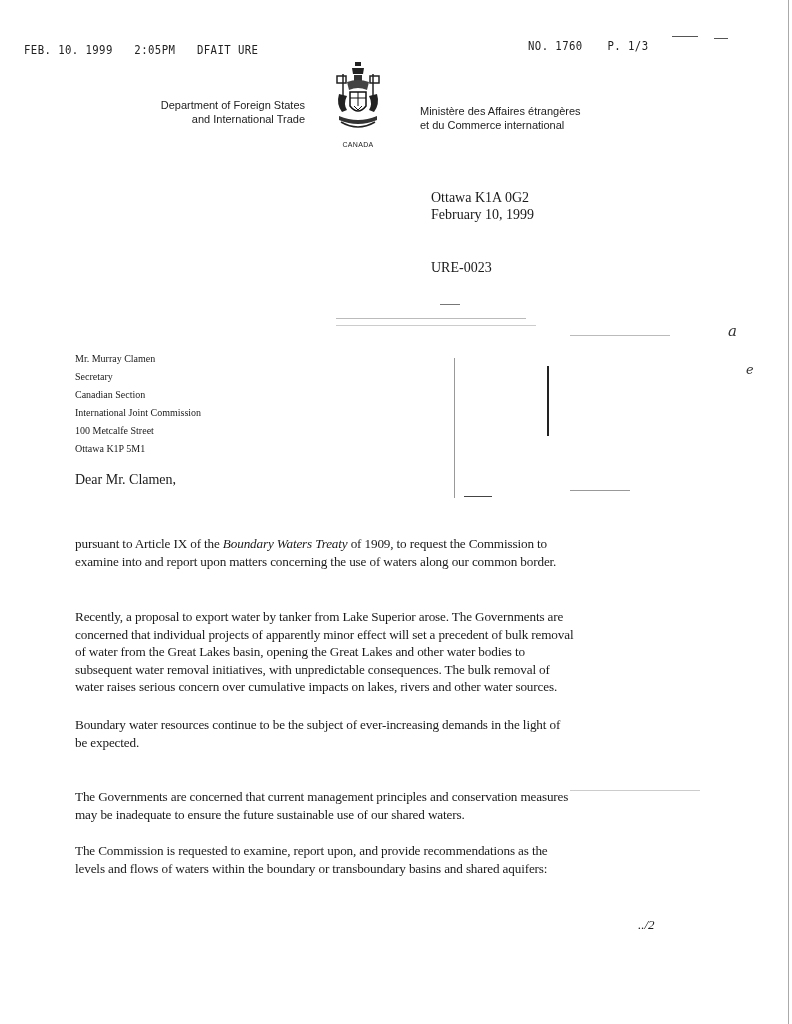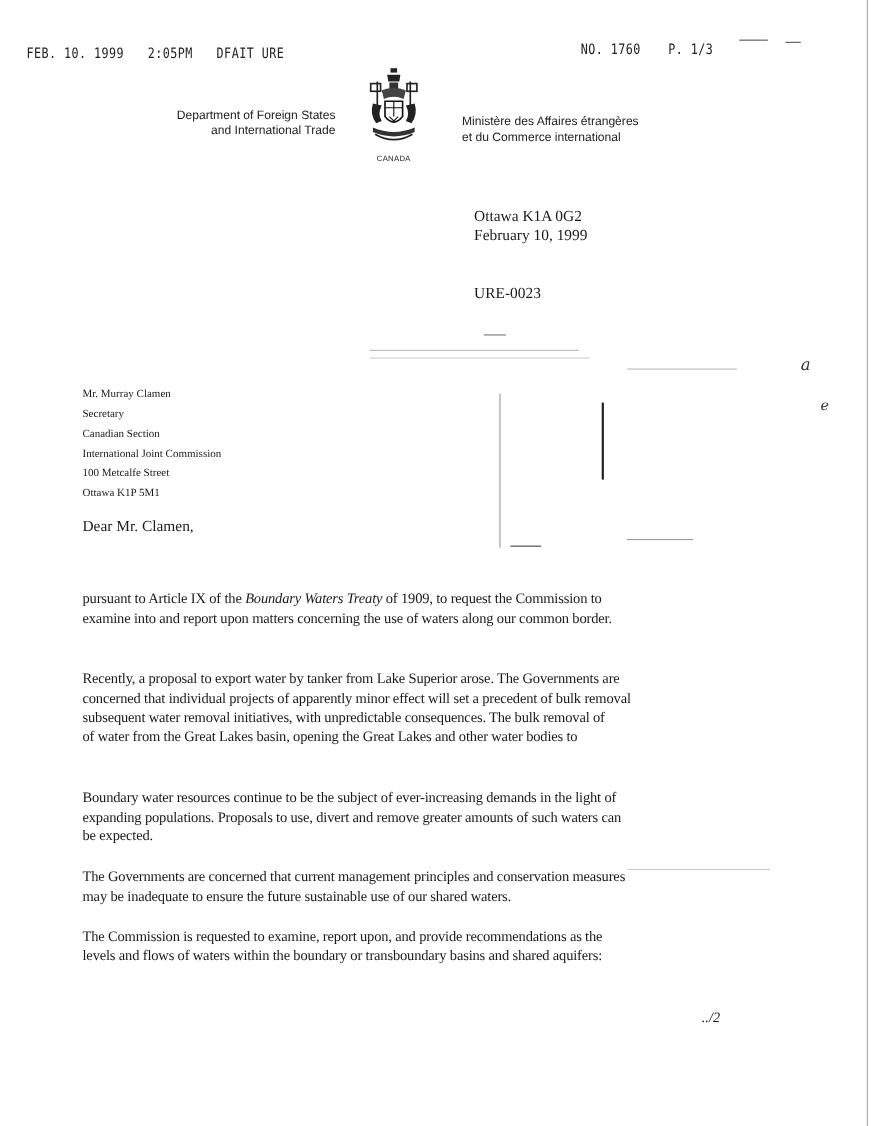--- a/index.html
+++ b/index.html
@@ -136,27 +136,27 @@
 <div class="abs salutation">Dear Mr. Clamen,</div>
 
 <div class="abs body-text p1">
   <div class="p-line"><span>pursuant to Article IX of the </span><em>Boundary Waters Treaty</em><span> of 1909, to request the Commission to</span></div>
   <div class="p-line">examine into and report upon matters concerning the use of waters along our common border.</div>
 </div>
 
 <div class="abs body-text p2">
   <div class="p-line">Recently, a proposal to export water by tanker from Lake Superior arose.  The Governments are</div>
   <div class="p-line">concerned that individual projects of apparently minor effect will set a precedent of bulk removal</div>
+  <div class="p-line">of water from the Great Lakes basin, opening the Great Lakes and other water bodies to</div>
   <div class="p-line">subsequent water removal initiatives, with unpredictable consequences.  The bulk removal of</div>
-  <div class="p-line">of water from the Great Lakes basin, opening the Great Lakes and other water bodies to</div>
+  <div class="p-line">water raises serious concern over cumulative impacts on lakes, rivers and other water sources.</div>
 </div>
 
 <div class="abs body-text p3">
   <div class="p-line">Boundary water resources continue to be the subject of ever-increasing demands in the light of</div>
-  <div class="p-line">expanding populations.  Proposals to use, divert and remove greater amounts of such waters can</div>
   <div class="p-line">be expected.</div>
 </div>
 
 <div class="abs body-text p4">
   <div class="p-line">The Governments are concerned that current management principles and conservation measures</div>
   <div class="p-line">may be inadequate to ensure the future sustainable use of our shared waters.</div>
 </div>
 
 <div class="abs body-text p5">
   <div class="p-line">The Commission is requested to examine, report upon, and provide recommendations as the</div>

